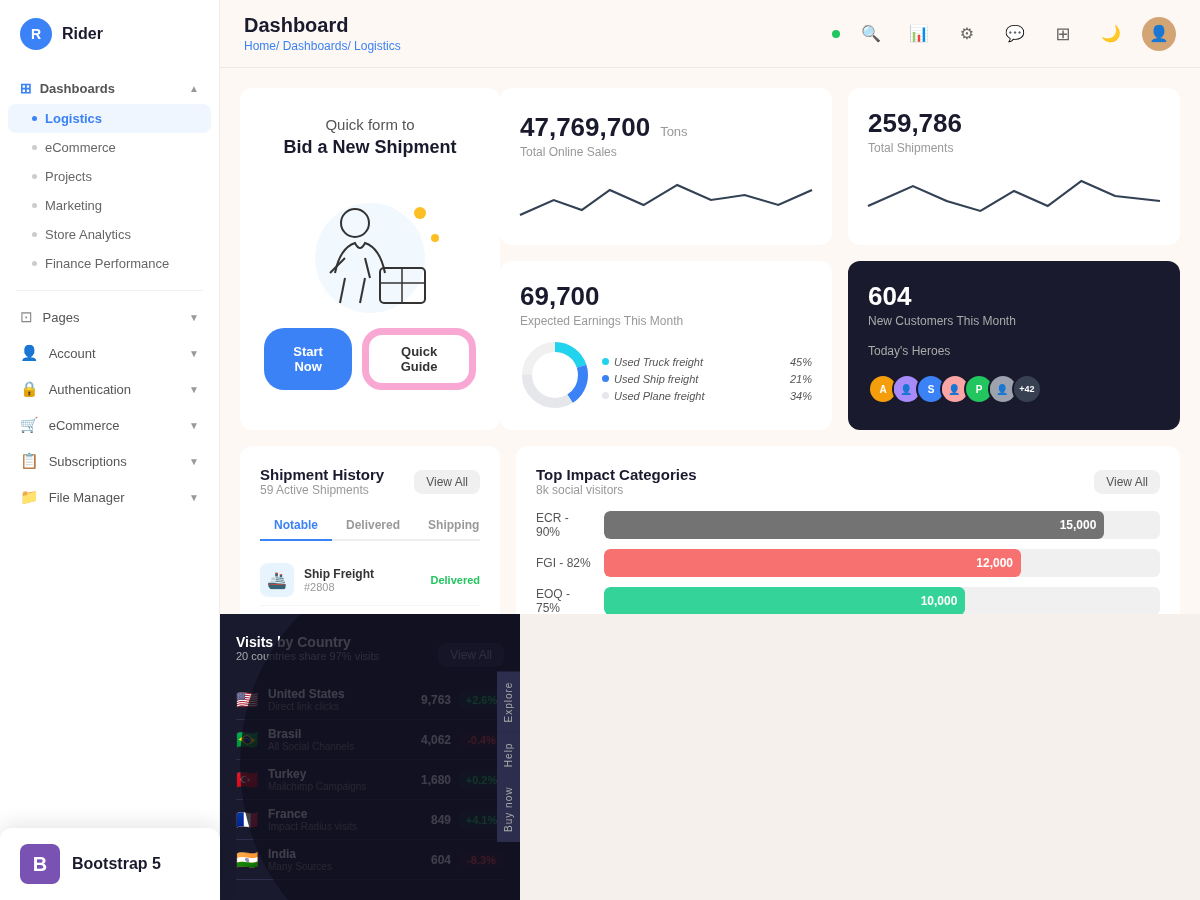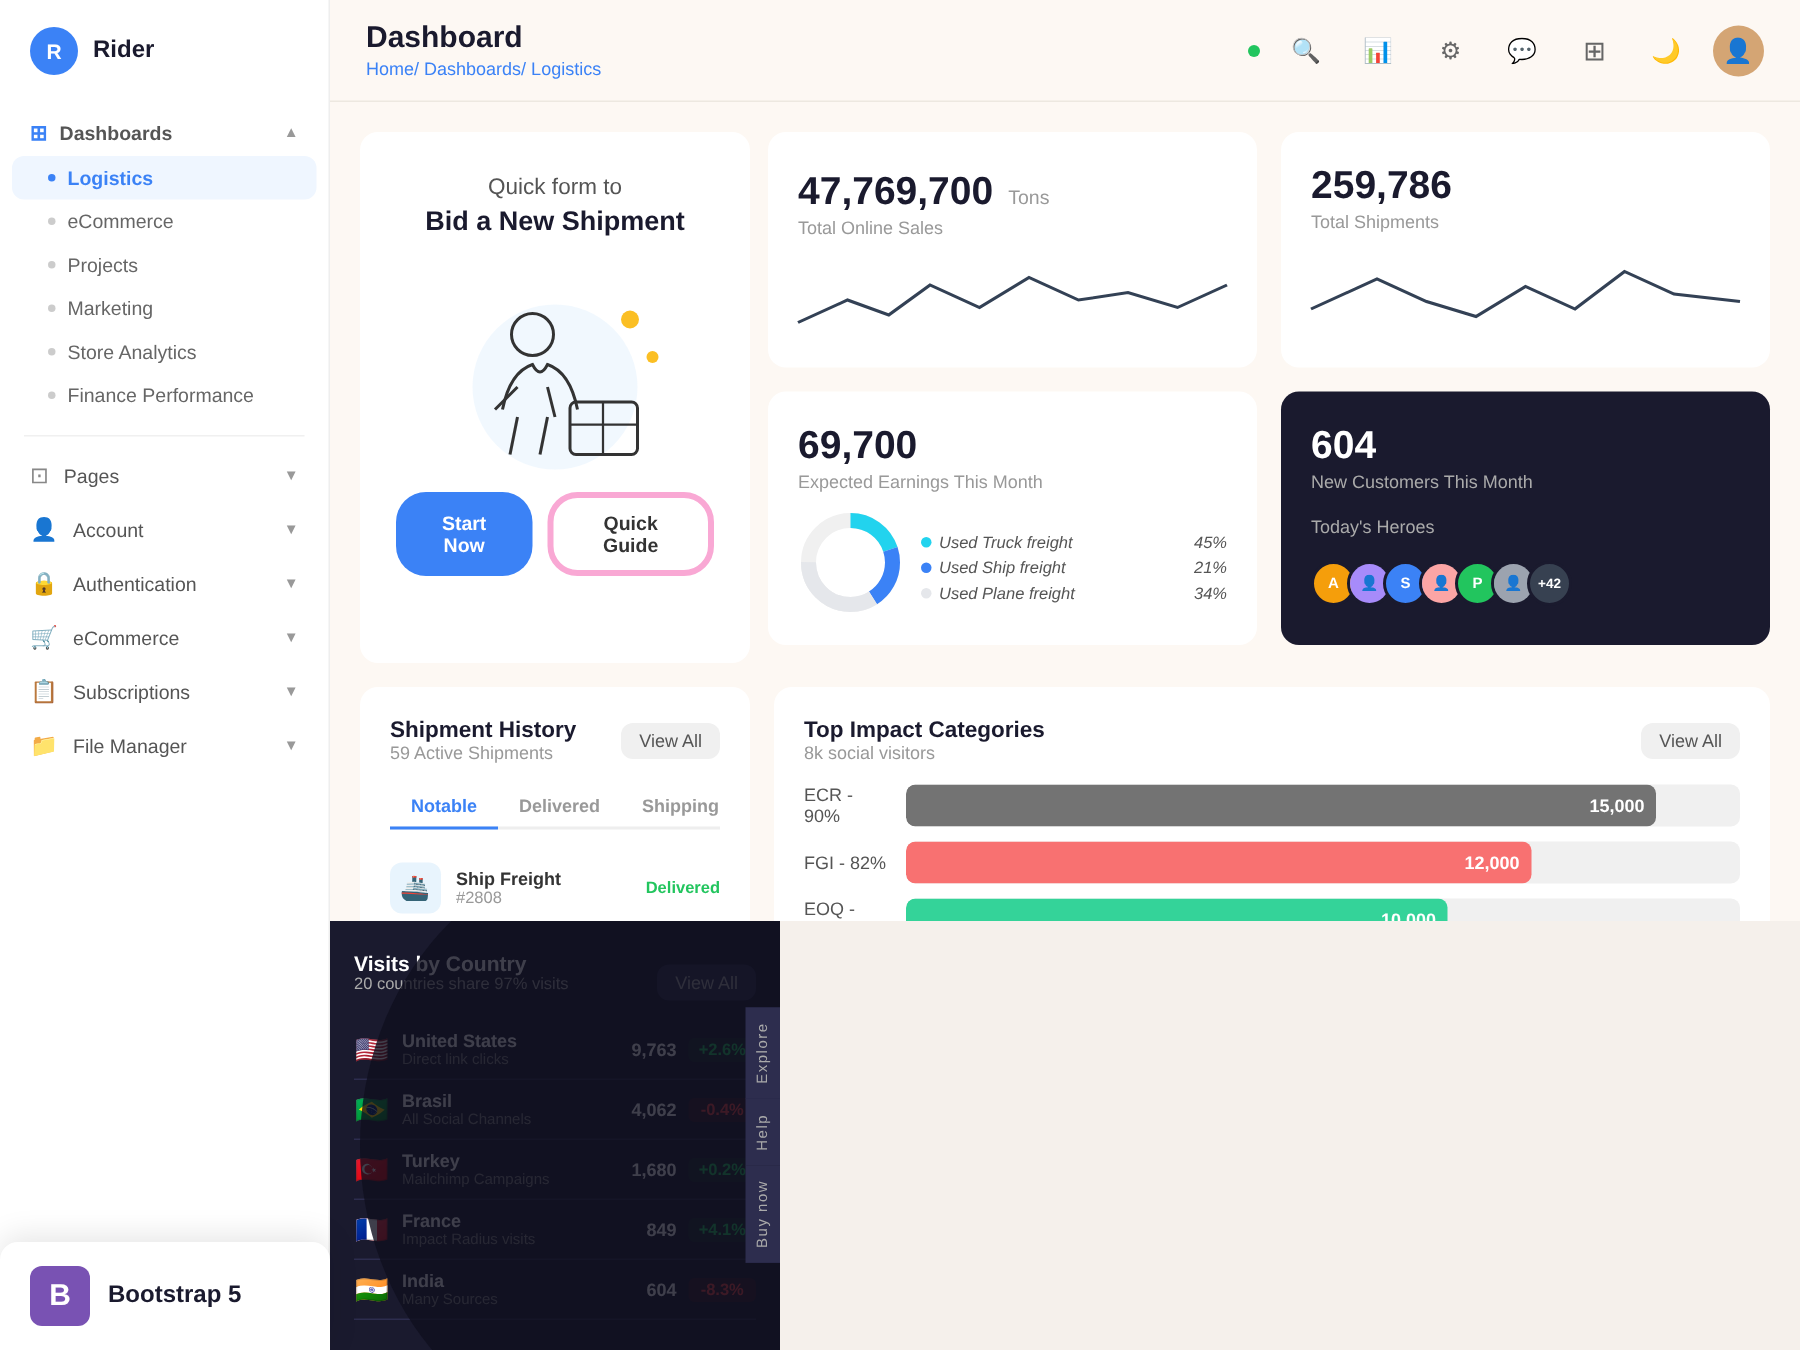--- a/index.html
+++ b/index.html
@@ -43,21 +43,21 @@
     
     .card { background: #fff; border-radius: 12px; padding: 20px; }
 
     
     .hero-card { grid-row: 1 / 2; background: #fff; border-radius: 12px; padding: 28px 24px; display: flex; flex-direction: column; align-items: center; text-align: center; position: relative; }
     .hero-title { font-size: 15px; color: #555; margin-bottom: 4px; }
     .hero-subtitle { font-size: 18px; font-weight: 700; color: #1a1a2e; margin-bottom: 20px; }
     .hero-image { width: 180px; height: 120px; position: relative; margin: 10px 0 20px; }
     .hero-buttons { display: flex; gap: 10px; }
     .btn-primary { background: #3b82f6; color: #fff; border: none; border-radius: 20px; padding: 9px 22px; font-size: 13px; font-weight: 600; cursor: pointer; }
-    .btn-secondary { background: #fff; color: #333; border: 4px solid #f9a8d4; border-radius: 20px; padding: 9px 22px; font-size: 13px; font-weight: 600; cursor: pointer; }
+    .btn-secondary { background: #fff; color: #333; border: 7px solid #f9a8d4; border-radius: 20px; padding: 9px 22px; font-size: 13px; font-weight: 600; cursor: pointer; }
     .stat-value { font-size: 26px; font-weight: 700; color: #1a1a2e; }
     .stat-unit { font-size: 13px; color: #999; font-weight: 400; margin-left: 4px; margin-top: 16px; }
     .stat-label { font-size: 12px; color: #999; margin-top: 2px; }
     .stat-chart { margin-top: 16px; height: 50px; }
 
     
     .right-panel { width: 300px; background: #1a1a2e; display: flex; flex-direction: column; overflow-y: auto; position: relative; flex-shrink: 0; }
     .donut-legend { width: 100%; margin-top: 12px; }
     .legend-item { display: flex; align-items: center; justify-content: space-between; font-size: 11px; color: #555; margin-bottom: 5px; }
     .legend-dot { width: 7px; height: 7px; border-radius: 50%; margin-right: 5px; }
@@ -229,21 +229,21 @@
       <div class="grid-btn header-icon-btn">⊞</div>
       <div class="mode-toggle">🌙</div>
       <div class="header-avatar">👤</div>
     </div>
   </div>
 
   <div class="content-area" style="display:flex;flex:1;overflow:hidden;">
 
     <div class="main-scroll">
 
-      <div style="display:grid; grid-template-columns: 260px 1fr; gap:12px; margin-bottom:16px;">
+      <div style="display:grid; grid-template-columns: 260px 1fr; gap:0; margin-bottom:16px;">
 
         <div class="hero-card card" style="grid-row: 1 / 3;">
           <div class="hero-title">Quick form to</div>
           <div class="hero-subtitle">Bid a New Shipment</div>
 
           <div class="hero-image">
             <svg width="180" height="130" viewBox="0 0 180 130">
 
               <circle cx="90" cy="70" r="55" fill="#e8f4fd" opacity="0.6"></circle>
 

